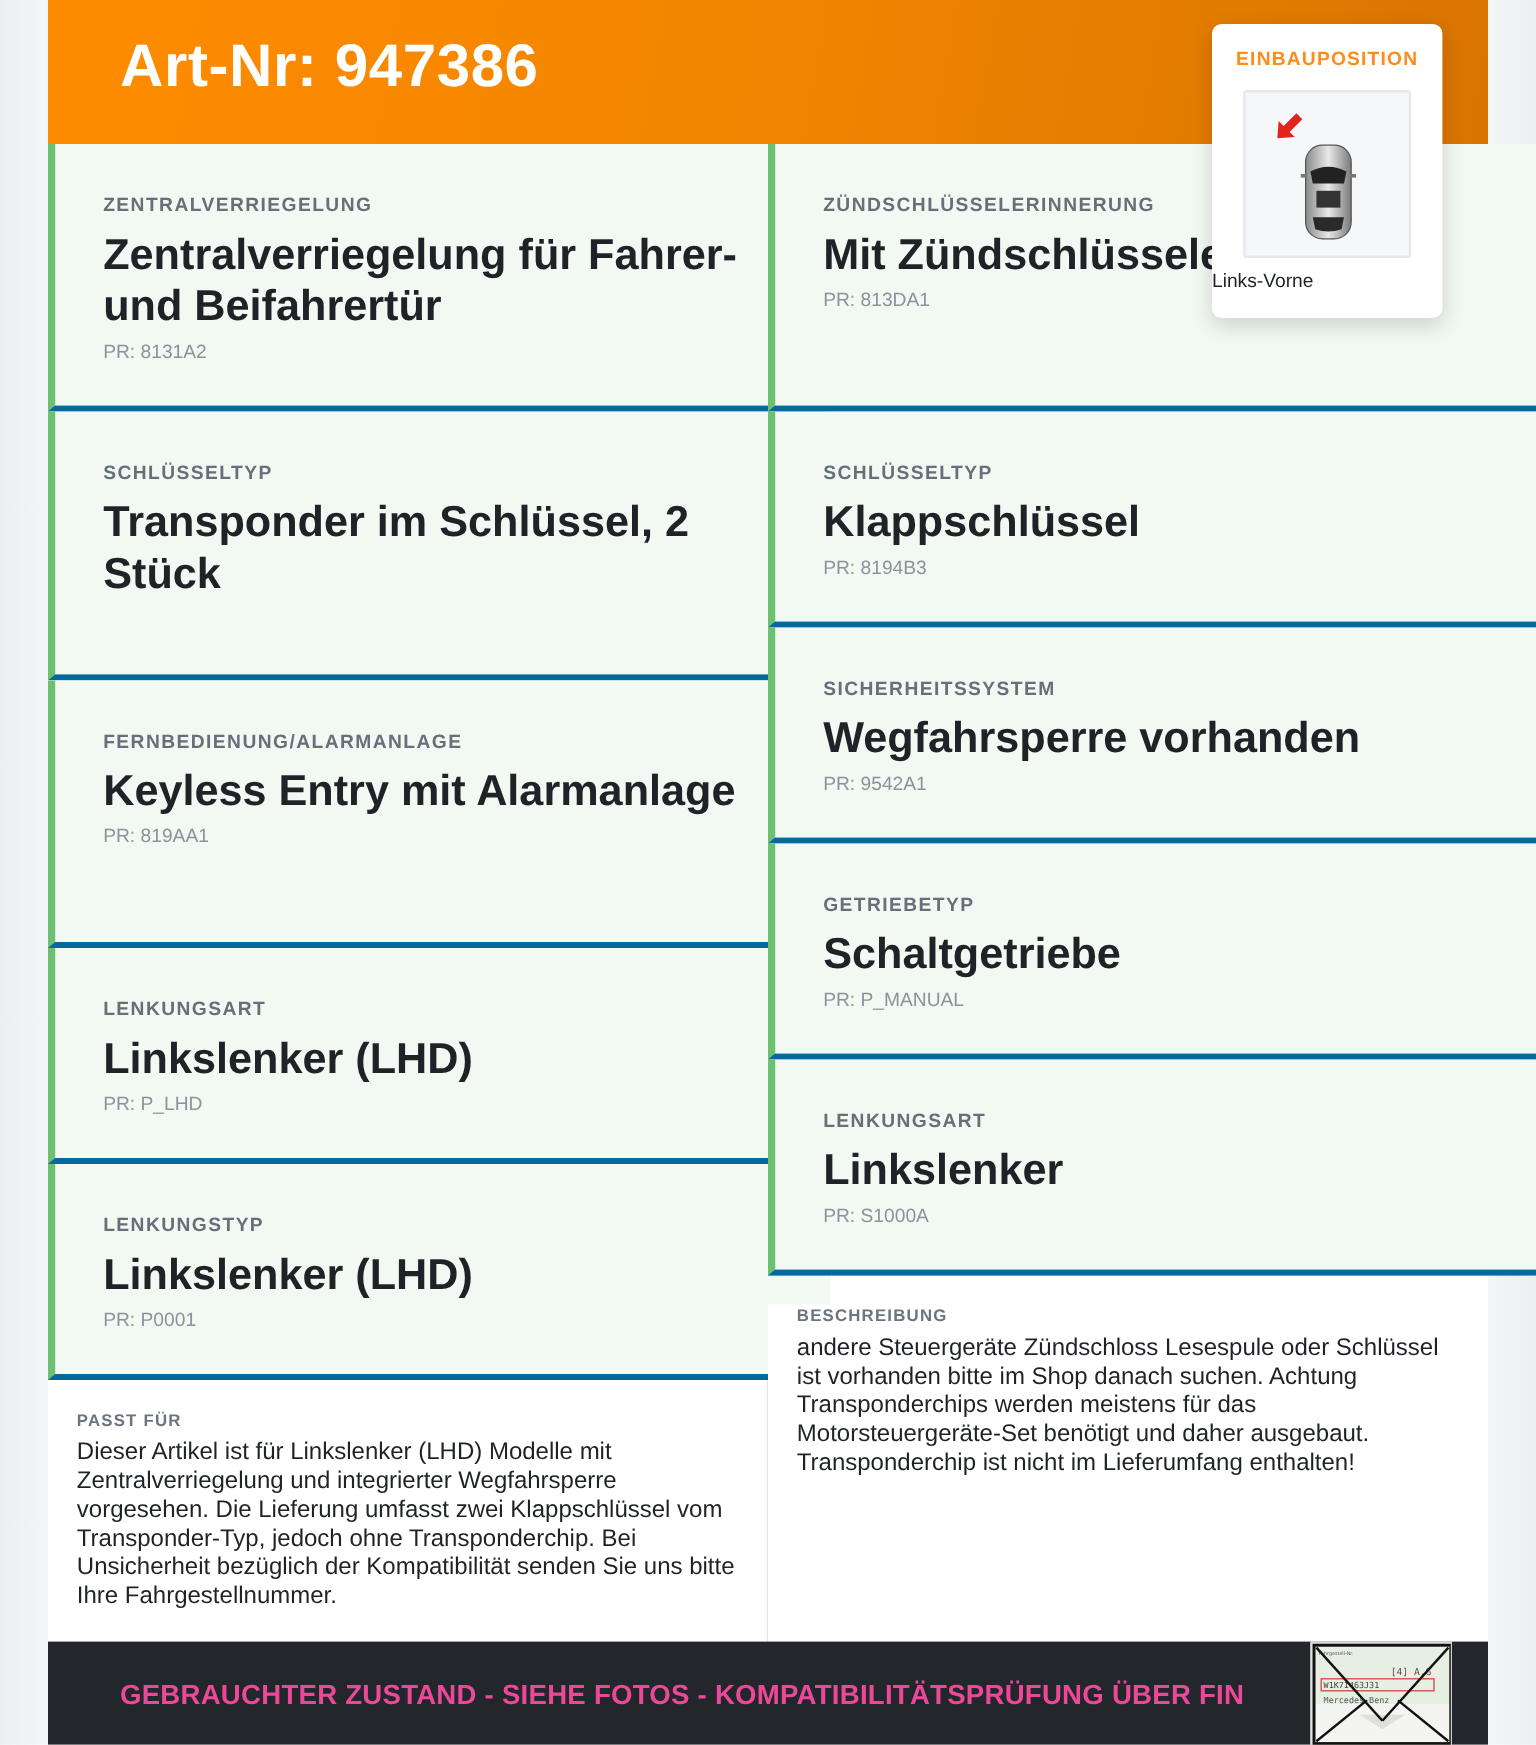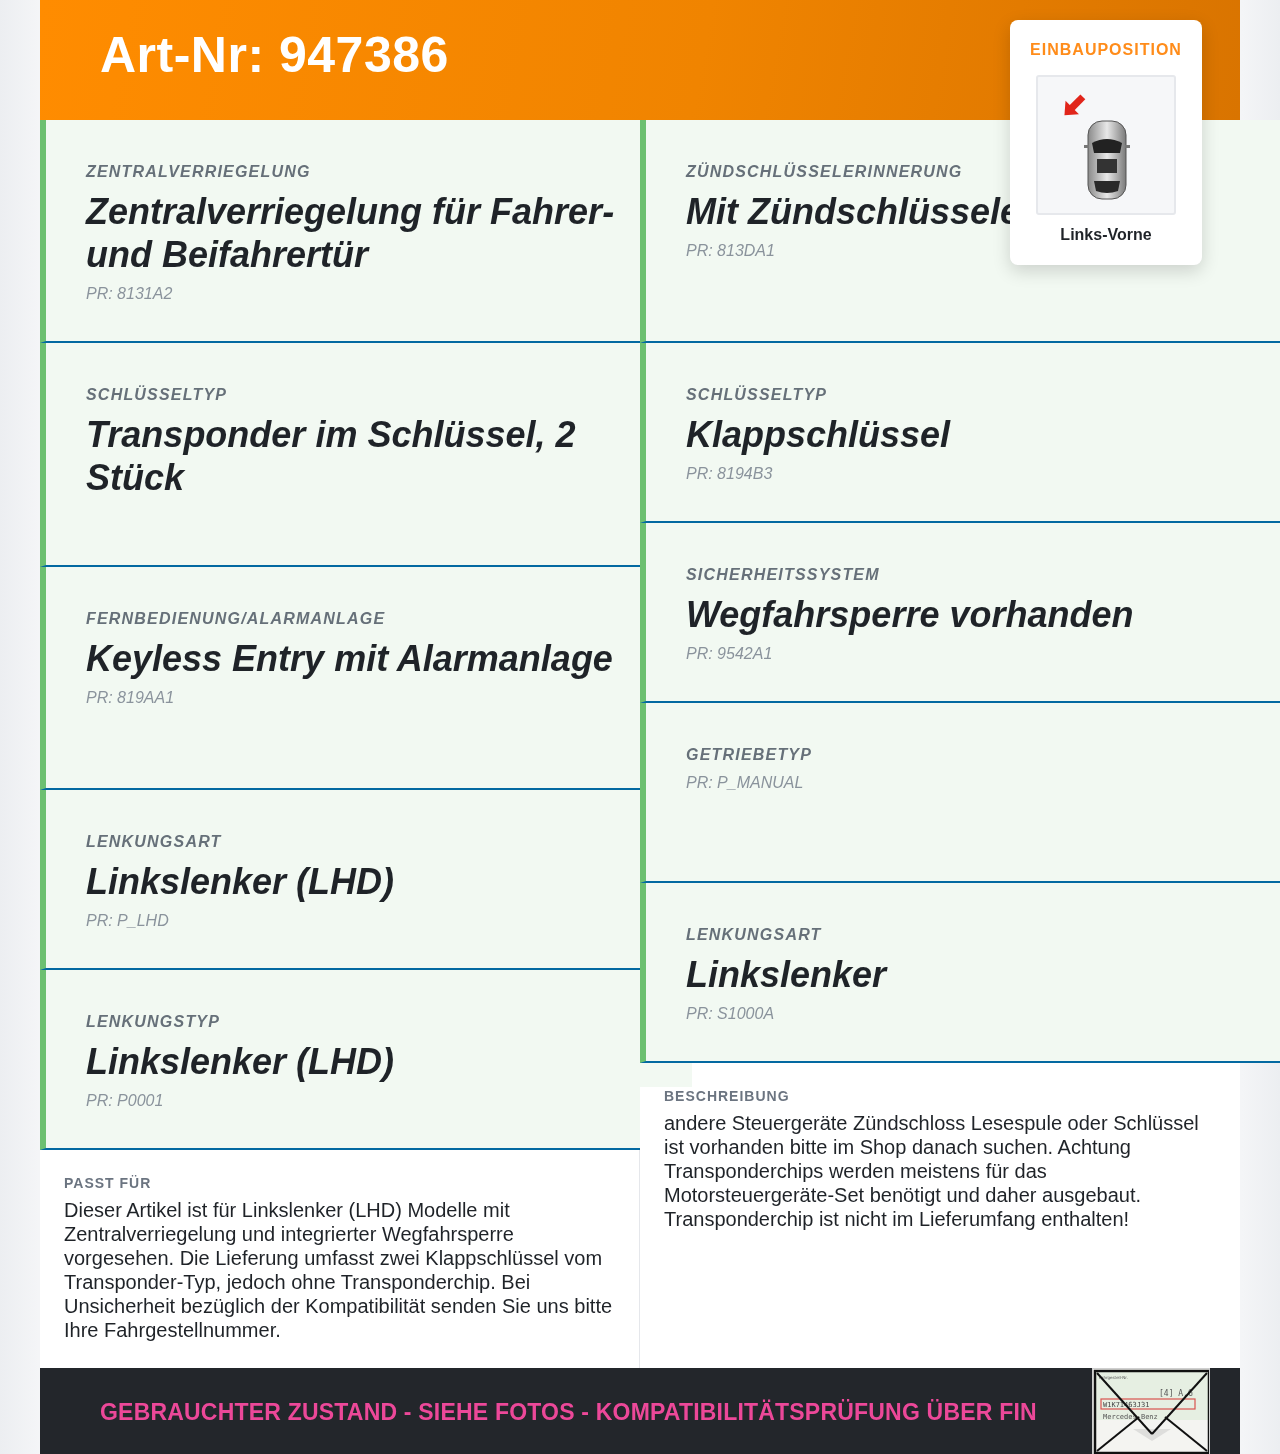--- a/index.html
+++ b/index.html
@@ -24,22 +24,22 @@
     font-size: 50px; font-weight: 700; color: #ffffff; letter-spacing: 0.5px;
   }
   .columns { position: absolute; left: 0; top: 120px; width: 1200px; }
   .col { position: absolute; top: 0; width: 600px; }
   .col.left { left: 0; }
   .col.right { left: 600px; }
   .cell {
     position: relative; width: 652px;
     background: #f2f9f2;
     border-left: 6px solid #6cc070;
-    border-bottom: 2px solid #0369a1;
-    padding-left: 40px; padding-right: 40px; font-style: italic;
+    border-bottom: 5px solid #0369a1;
+    padding-left: 40px; padding-right: 40px;
   }
   .cell-label {
     font-size: 16px; font-weight: 700; color: #667079; letter-spacing: 1.2px;
     text-transform: uppercase; line-height: 20px;
   }
   .cell-value {
     font-size: 36px; font-weight: 700; color: #1f2328; line-height: 43px;
     margin-top: 8px;
   }
   .cell-code {
@@ -77,22 +77,22 @@
   }
   .position-title {
     position: absolute; left: 0; top: 21px; width: 192px; text-align: center;
     font-size: 16px; font-weight: 700; color: #ff8c1a; letter-spacing: 1px;
   }
   .position-image {
     position: absolute; left: 26px; top: 55px; width: 140px; height: 140px;
     background: #f6f7f9; border: 2px solid #e6e8ec; border-radius: 3px;
   }
   .position-caption {
-    position: absolute; left: 0; top: 206px; width: 192px; text-align: center;
-    font-size: 16px; font-weight: 700; color: #1f2328;
+    position: absolute; left: 0; top: 206px; width: 192px; text-align: left;
+    font-size: 16px; font-weight: 400; color: #1f2328;
   }
 </style>
 </head>
 <body>
 
 <div class="page">
 
   <div class="header">
     <div class="header-title">Art-Nr: 947386</div>
   </div>
@@ -137,20 +137,21 @@
         <div class="cell-value">Klappschlüssel</div>
         <div class="cell-code">PR: 8194B3</div>
       </div>
       <div class="cell" style="height:180px;padding-top:42px">
         <div class="cell-label">SICHERHEITSSYSTEM</div>
         <div class="cell-value">Wegfahrsperre vorhanden</div>
         <div class="cell-code">PR: 9542A1</div>
       </div>
       <div class="cell" style="height:180px;padding-top:42px">
         <div class="cell-label">GETRIEBETYP</div>
+        <div class="cell-value">Schaltgetriebe</div>
         <div class="cell-code">PR: P_MANUAL</div>
       </div>
       <div class="cell" style="height:180px;padding-top:42px">
         <div class="cell-label">LENKUNGSART</div>
         <div class="cell-value">Linkslenker</div>
         <div class="cell-code">PR: S1000A</div>
       </div>
     </div>
   </div>
 

